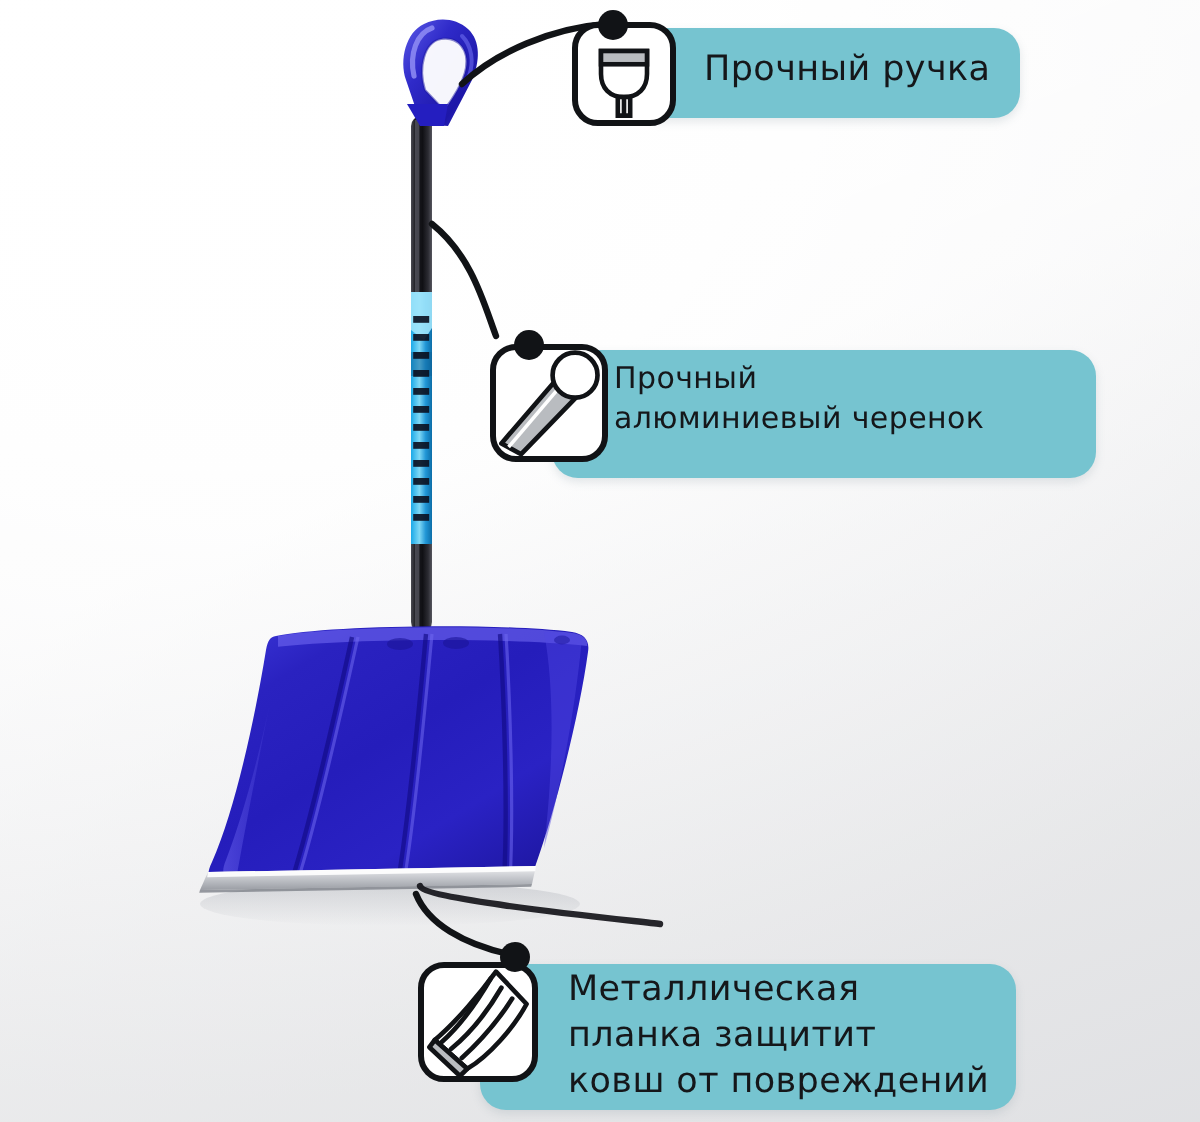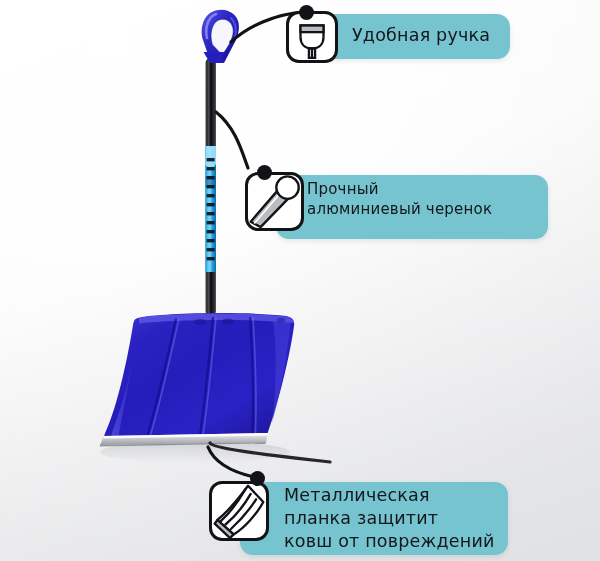--- a/index.html
+++ b/index.html
@@ -197,21 +197,21 @@
 
   <svg class="svg-layer" viewBox="0 0 600 561">
     <g fill="none" stroke="#111316" stroke-width="3.2" stroke-linecap="round">
       <path d="M231 42 C248 26 276 14 303 12"></path>
       <path d="M216 112 C236 128 242 152 248 168"></path>
       <path d="M208 447 C214 462 232 472 254 477"></path>
     </g>
   </svg>
 
   <div class="banner" id="banner1"></div>
-  <div class="banner-text" id="text1">Удобная ручка</div>
+  <div class="banner-text" id="text1">Прочный ручка</div>
   <div class="iconbox" id="ibox1">
     <svg viewBox="0 0 52 52" width="100%" height="100%">
       <g stroke="#111316" stroke-width="2.6" fill="none">
         <path d="M13 13 H39 V26 C39 34 34 39 26 39 C18 39 13 34 13 26 Z" fill="#ffffff"></path>
         <rect x="13" y="13" width="26" height="7.5" fill="#b9bcc0"></rect>
         <path d="M22.5 39 H29.5 V49.5 H22.5 Z" fill="#ffffff"></path>
         <path d="M26 39 V49.5"></path>
       </g>
     </svg>
   </div>

